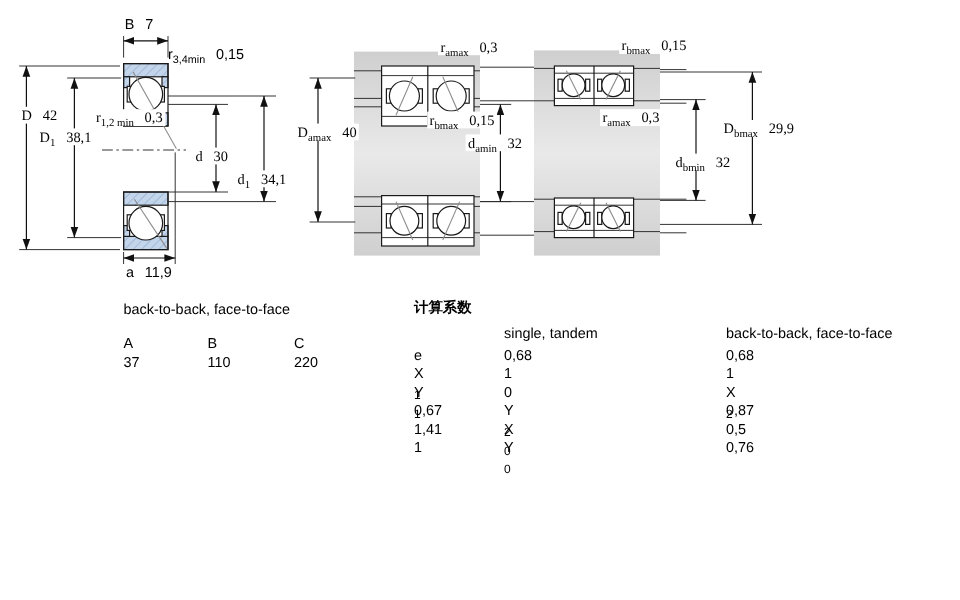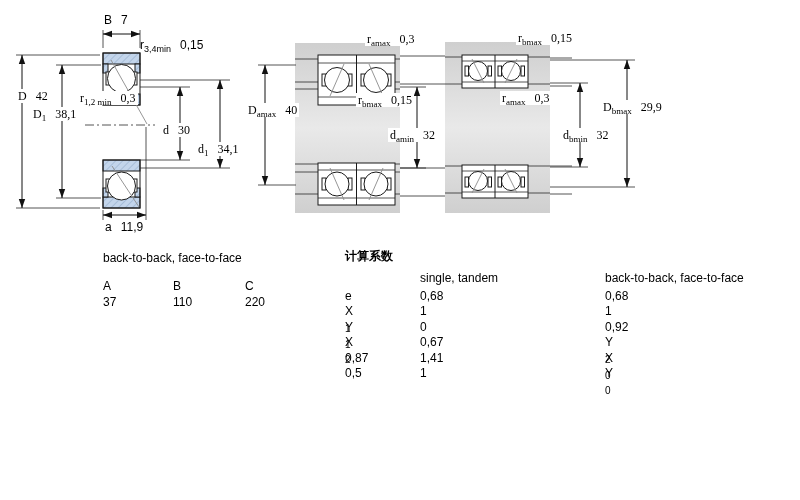--- a/index.html
+++ b/index.html
@@ -231,21 +231,21 @@
 
 <div class="dlab bg" style="left:365px;top:32px;">
   <span>r</span><sub>amax</sub><span class="v">0,3</span>
 </div>
 <div class="dlab bg" style="left:246px;top:103px;">
   <span>D</span><sub>amax</sub><span class="v">40</span>
 </div>
 <div class="dlab bg" style="left:356px;top:93px;">
   <span>r</span><sub>bmax</sub><span class="v">0,15</span>
 </div>
-<div class="dlab bg" style="left:388px;top:128px;">
+<div class="dlab bg" style="left:388px;top:112px;">
   <span>d</span><sub>amin</sub><span class="v">32</span>
 </div>
 
 <div class="dlab bg" style="left:516px;top:31px;">
   <span>r</span><sub>bmax</sub><span class="v">0,15</span>
 </div>
 <div class="dlab bg" style="left:500px;top:91px;">
   <span>r</span><sub>amax</sub><span class="v">0,3</span>
 </div>
 <div class="dlab bg" style="left:601px;top:100px;">
@@ -278,28 +278,28 @@
     <span><span>e</span><sub></sub></span>
     <span>0,68</span>
     <span>0,68</span>
 
     <span><span>X</span><sub>1</sub></span>
     <span>1</span>
     <span>1</span>
 
     <span><span>Y</span><sub>1</sub></span>
     <span>0</span>
-    <span>0,92</span>
 
     <span><span>X</span><sub>2</sub></span>
     <span>0,67</span>
 
     <span><span>Y</span><sub>2</sub></span>
     <span>0,87</span>
     <span>1,41</span>
 
     <span><span>X</span><sub>0</sub></span>
     <span>0,5</span>
     <span>1</span>
 
     <span><span>Y</span><sub>0</sub></span>
+    <span>0,76</span>
   </div>
 </div>
 
 </body></html>

